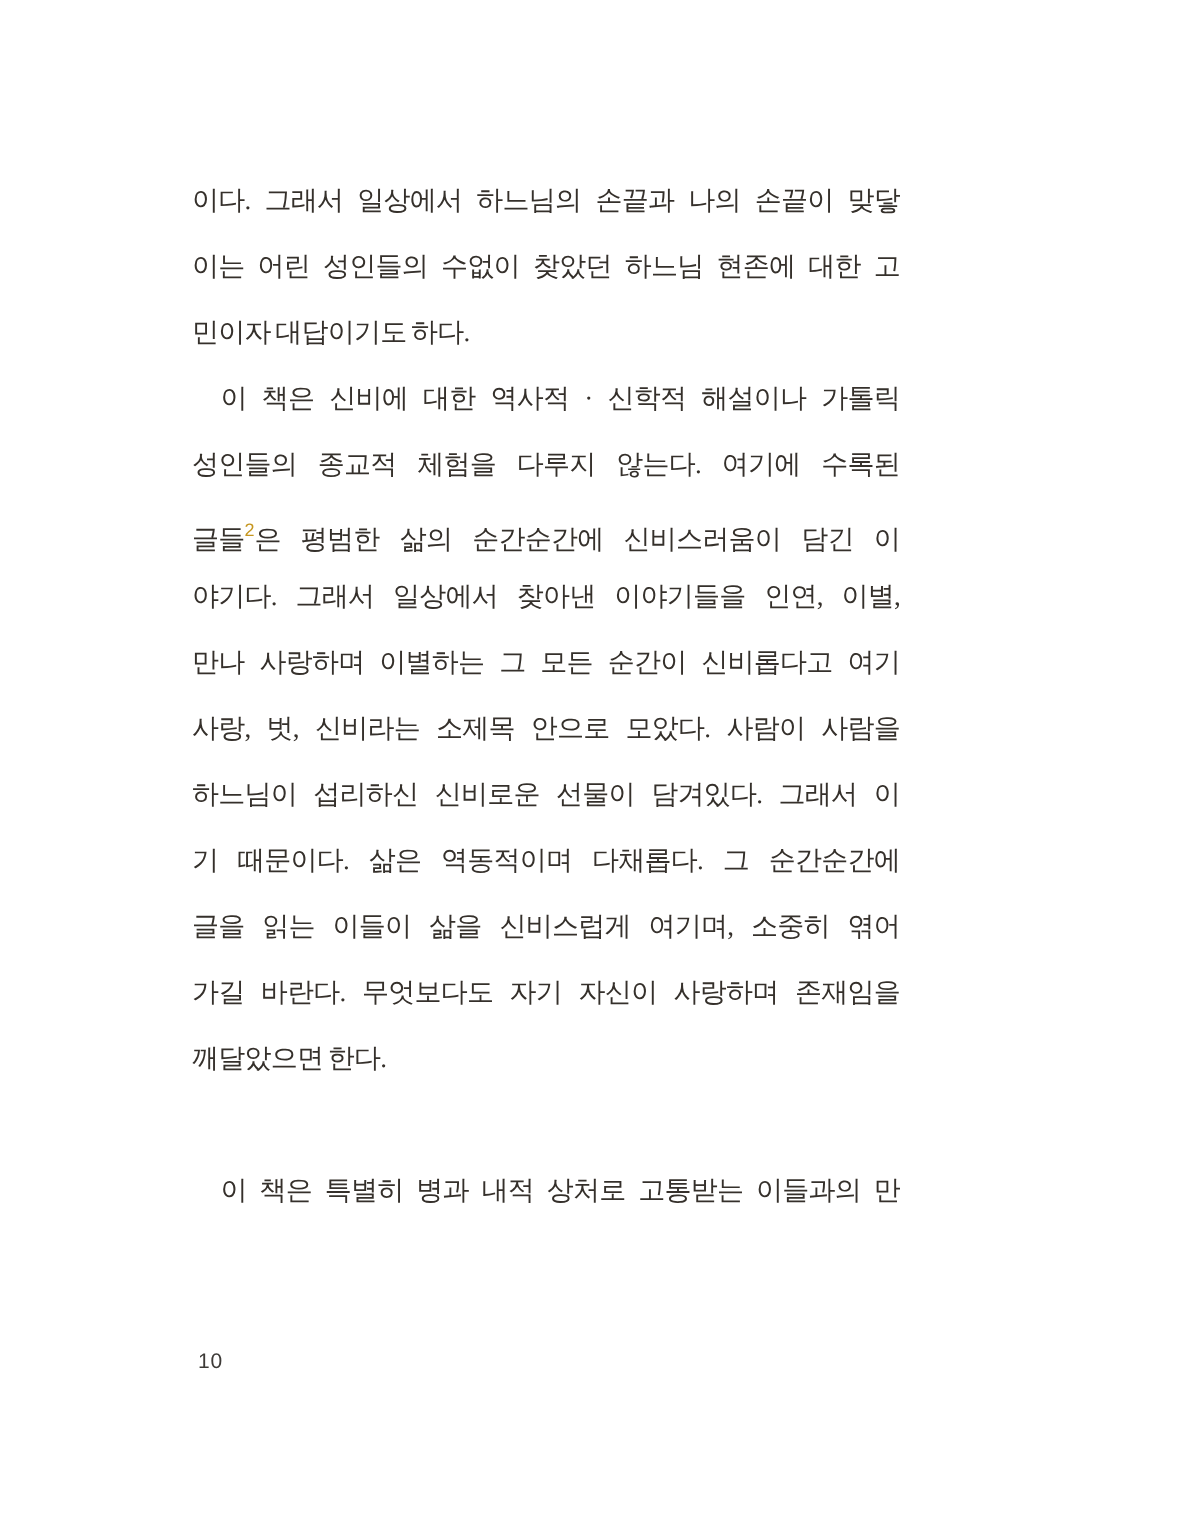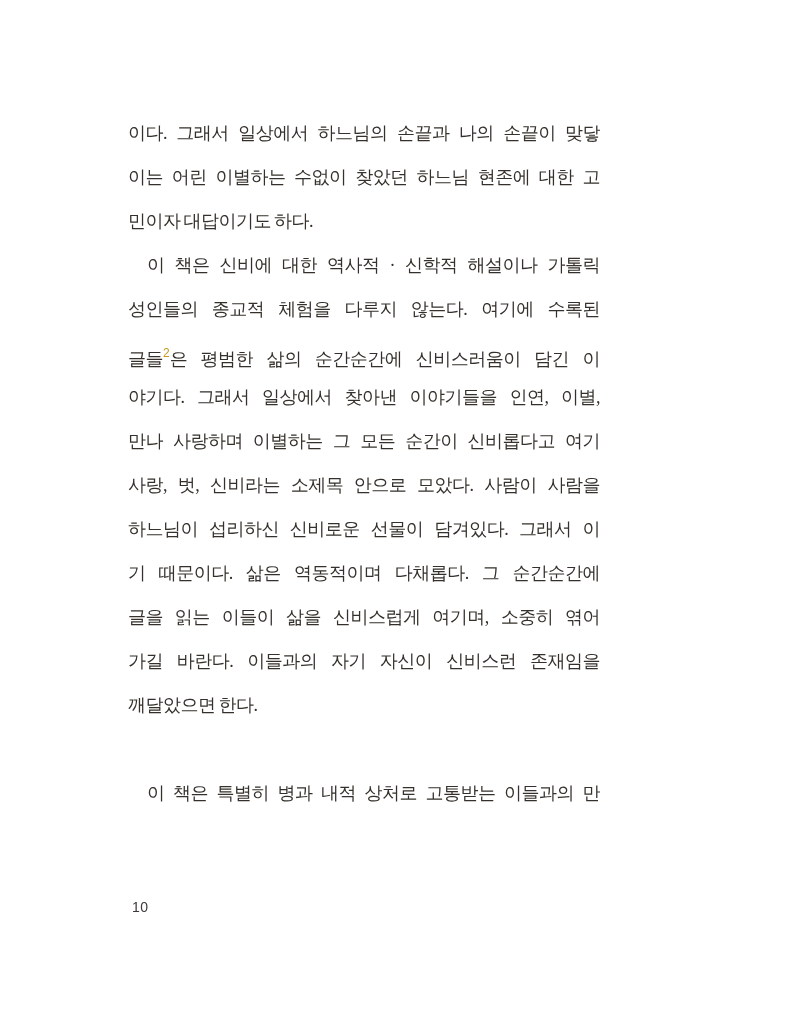--- a/index.html
+++ b/index.html
@@ -62,33 +62,33 @@
   }
 </style>
 </head>
 <body>
 
 <div class="page">
 
   <div class="body-text">
 
     <div class="line">이다. 그래서 일상에서 하느님의 손끝과 나의 손끝이 맞닿</div>
-    <div class="line">이는 어린 이별하는 수없이 찾았던 하느님 현존에 대한 고</div>
+    <div class="line">이는 어린 성인들의 수없이 찾았던 하느님 현존에 대한 고</div>
     <div class="line plain">민이자 대답이기도 하다.</div>
 
     <div class="line indent">이 책은 신비에 대한 역사적 · 신학적 해설이나 가톨릭</div>
     <div class="line">성인들의 종교적 체험을 다루지 않는다. 여기에 수록된</div>
     <div class="line"><span>글들</span><span class="fn-sup" style="color: rgb(198, 150, 31);">2</span><span>은 평범한 삶의 순간순간에 신비스러움이 담긴 이</span></div>
     <div class="line">야기다. 그래서 일상에서 찾아낸 이야기들을 인연, 이별,</div>
     <div class="line">만나 사랑하며 이별하는 그 모든 순간이 신비롭다고 여기</div>
     <div class="line">사랑, 벗, 신비라는 소제목 안으로 모았다. 사람이 사람을</div>
     <div class="line">하느님이 섭리하신 신비로운 선물이 담겨있다. 그래서 이</div>
     <div class="line">기 때문이다. 삶은 역동적이며 다채롭다. 그 순간순간에</div>
     <div class="line">글을 읽는 이들이 삶을 신비스럽게 여기며, 소중히 엮어</div>
-    <div class="line">가길 바란다. 이들과의 자기 자신이 신비스런 존재임을</div>
+    <div class="line">가길 바란다. 무엇보다도 자기 자신이 사랑하며 존재임을</div>
     <div class="line plain">깨달았으면 한다.</div>
 
     <div class="line blank"></div>
 
     <div class="line indent">이 책은 특별히 병과 내적 상처로 고통받는 이들과의 만</div>
 
   </div>
 
   <div class="page-number">10</div>
 

